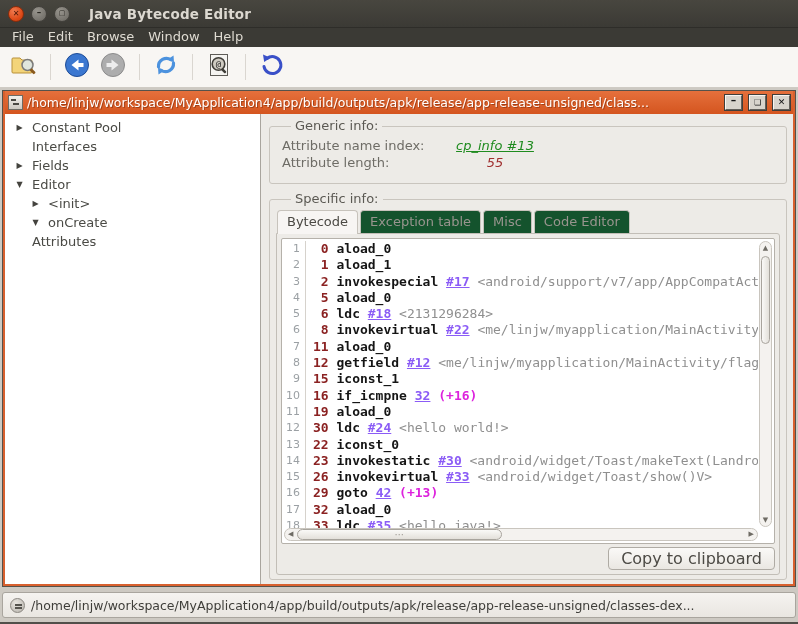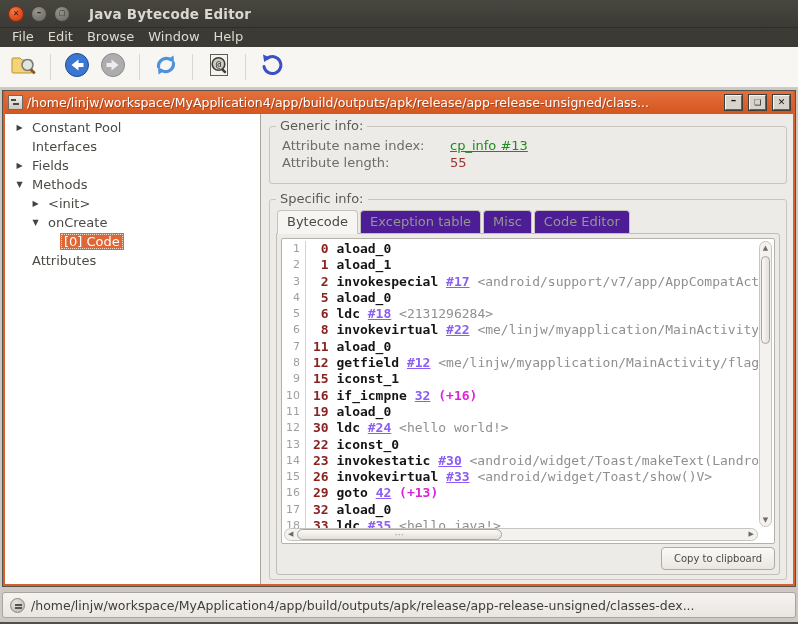--- a/index.html
+++ b/index.html
@@ -67,34 +67,34 @@
               color:#4A4A45; cursor:pointer; white-space:nowrap; }
   .tree-arrow { width:17px; text-align:center; font-size:8px; color:#44433E; flex:none; }
   .tree-label { padding:1px 4px; }
   .tree-row.selected .tree-label { background:#E06636; color:#FFFFFF;
        outline:1px dotted #F6D7C4; outline-offset:-2px; }
 
   
   .rightpanel { flex:1; display:flex; flex-direction:column; min-width:0; min-height:0;
                 padding:4px 6px 4px 8px; background:#EDEBE7; }
   .gbox { border:1px solid #C9C5BE; border-radius:3px; position:relative; }
-  .gbox-legend { position:absolute; top:-9px; left:6px; background:#EDEBE7;
+  .gbox-legend { position:absolute; top:-9px; left:21px; background:#EDEBE7;
                  padding:0 4px; font-size:13px; color:#5B5953; }
 
   .gbox-generic { margin-top:8px; height:58px; padding:10px 12px 0; flex:none; }
   .ginfo-row { display:flex; line-height:17px; font-size:13px; }
   .ginfo-label { width:168px; color:#6E6C66; }
-  .ginfo-value { width:90px; text-align:left; white-space:nowrap; }
+  .ginfo-value { width:90px; text-align:center; white-space:nowrap;font-style:italic; }
   .val-link { color:#1F8B1F; text-decoration:underline; cursor:pointer; }
   .val-num { color:#A03030; }
 
   .gbox-specific { margin-top:15px; flex:1; display:flex; flex-direction:column;
                    padding:10px 6px 4px; min-height:0; }
   .tabs { display:flex; gap:2px; padding-left:1px; flex:none; }
-  .tab { font-size:13px; color:#98948E; background:#4c1d95; border:1px solid #C7C3BC;
+  .tab { font-size:13px; color:#98948E; background:#14532d; border:1px solid #C7C3BC;
          border-bottom:none; border-radius:4px 4px 0 0; padding:3px 9px 4px;
          cursor:pointer; white-space:nowrap; }
   .tab.active { background:#F7F5F3; color:#4B4944; position:relative; margin-bottom:-1px;
                 padding-bottom:5px; z-index:2; }
   .tab-content { flex:1; border:1px solid #C2BEB7; border-radius:0 3px 3px 3px;
                  padding:4px; display:flex; flex-direction:column; min-height:0;
                  background:#EDEBE7; position:relative; z-index:1; }
 
   
   .scrollpane { flex:1; position:relative; background:#FFFFFF; border:1px solid #B5B1AA;
@@ -126,21 +126,21 @@
   .hsb-left, .hsb-right { position:absolute; top:1px; font-size:7px; color:#6E6B64; cursor:pointer; }
   .hsb-left { left:3px; } .hsb-right { right:3px; }
   .hsb-left::after { content:"◀"; } .hsb-right::after { content:"▶"; }
   .hsb-thumb { position:absolute; top:0; left:12px; width:205px; height:11px; cursor:pointer;
          background:linear-gradient(#FAF9F7,#E3E0DA); border:1px solid #A8A49D; border-radius:6px;
          display:flex; align-items:center; justify-content:center; }
   .hsb-thumb::after { content:"⋯"; color:#A19D96; font-size:10px; line-height:0; }
 
   .button-row { height:26px; flex:none; display:flex; justify-content:flex-end;
                 align-items:flex-end; padding-top:3px; }
-  .copy-btn { height:23px; padding:0 12px; font-size:10px; color:#4C4A45; cursor:pointer;
+  .copy-btn { height:23px; padding:0 12px; font-size:16px; color:#4C4A45; cursor:pointer;
               background:linear-gradient(#FAF9F7,#EAE7E2); border:1px solid #AFABA4;
               border-radius:4px; font-family:"DejaVu Sans", sans-serif; }
 
   
   .statusbar { height:33px; flex:none; padding:3px 2px 4px; background:#CDC9C2; }
   .status-btn { height:26px; width:100%; display:flex; align-items:center; gap:6px;
                 padding:0 7px; background:linear-gradient(#F5F3F0,#E9E6E1);
                 border:1px solid #A9A59E; border-radius:3px; cursor:pointer; overflow:hidden; }
   .status-icon { width:15px; height:15px; border-radius:50%; flex:none;
                  background:radial-gradient(circle at 38% 32%, #E8E5E0, #B6B2AB);
@@ -254,33 +254,29 @@
             <div class="tree-row" style="padding-left: 6px;">
               <span class="tree-arrow"></span>
               <span class="tree-label">Interfaces</span>
             </div>
             <div class="tree-row" style="padding-left: 6px;">
               <span class="tree-arrow">▶</span>
               <span class="tree-label">Fields</span>
             </div>
             <div class="tree-row" style="padding-left: 6px;">
               <span class="tree-arrow">▼</span>
-              <span class="tree-label">Methods</span>
+              <span class="tree-label">Editor</span>
             </div>
             <div class="tree-row" style="padding-left: 22px;">
               <span class="tree-arrow">▶</span>
               <span class="tree-label">&lt;init&gt;</span>
             </div>
             <div class="tree-row" style="padding-left: 22px;">
               <span class="tree-arrow">▼</span>
               <span class="tree-label">onCreate</span>
-            </div>
-            <div class="tree-row selected" style="padding-left: 38px;">
-              <span class="tree-arrow"></span>
-              <span class="tree-label">[0] Code</span>
             </div>
             <div class="tree-row" style="padding-left: 6px;">
               <span class="tree-arrow"></span>
               <span class="tree-label">Attributes</span>
             </div>
           </div>
 
         <div class="rightpanel">
 
           <div class="gbox gbox-generic">

